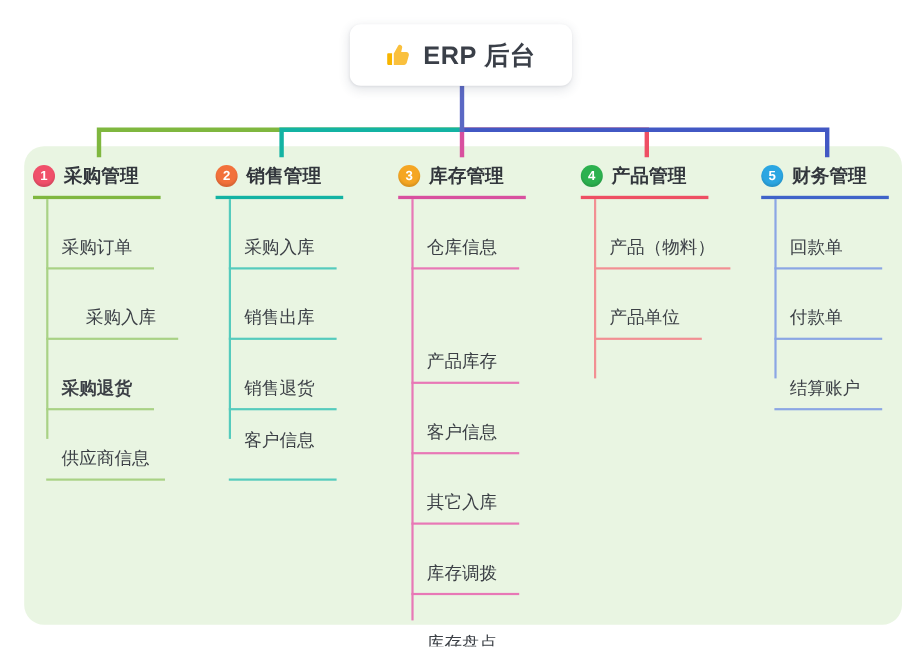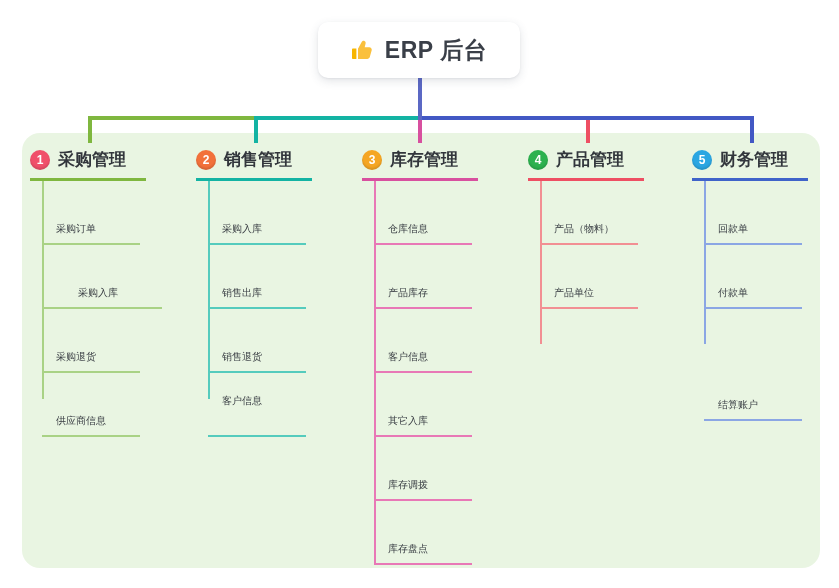--- a/index.html
+++ b/index.html
@@ -23,21 +23,21 @@
   .badge{width:20px;height:20px;border-radius:50%;flex:0 0 20px;
          display:flex;align-items:center;justify-content:center;
          color:#fff;font-size:12px;font-weight:bold;box-shadow:inset 0 -2px 2px rgba(0,0,0,.12);}
   .branch-label{font-size:17px;font-weight:600;color:#32363c;white-space:nowrap;}
 
   .children{position:relative;}
   .vline{position:absolute;left:12px;top:0;width:2px;}
   .child{height:55px;display:flex;flex-direction:column;justify-content:flex-end;
          width:fit-content;min-width:70px;margin-left:12px;
          padding:0 14px 7px 14px;border-bottom:2px solid #000;box-sizing:content-box;}
-  .child-label{font-size:10px;color:#3c4046;white-space:nowrap;}
+  .child-label{font-size:16px;color:#3c4046;white-space:nowrap;}
 </style>
 </head>
 <body>
 
 <div class="canvas">
 
   <div class="panel"></div>
 
   <svg class="connectors" id="connectors" viewBox="0 0 839 588" xmlns="http://www.w3.org/2000/svg">
       <path d="M 420 118 L 90 118 L 90 143" stroke="#7fb73f" stroke-width="4" fill="none"></path>
@@ -68,21 +68,21 @@
         <div class="vline" style="background: rgb(169, 210, 133); height: 218px;"></div>
 
     <div class="child" style="border-bottom-color: rgb(169, 210, 133);">
       <span class="child-label">采购订单</span>
     </div>
 
     <div class="child" style="border-bottom-color: rgb(169, 210, 133); padding-left: 36px;">
       <span class="child-label">采购入库</span>
     </div>
 
-    <div class="child" style="border-bottom-color: rgb(169, 210, 133);">
+    <div class="child" style="border-bottom-color: rgb(169, 210, 133); font-weight: bold;">
       <span class="child-label">采购退货</span>
     </div>
 
     <div class="child" style="border-bottom-color: rgb(169, 210, 133);">
       <span class="child-label">供应商信息</span>
     </div>
   </div>
     </div>
 
     <div class="branch" style="left: 196px;">
@@ -116,21 +116,21 @@
         <span class="badge" style="background: rgb(245, 166, 35);">3</span>
         <span class="branch-label">库存管理</span>
       </div>
       <div class="children">
         <div class="vline" style="background: rgb(232, 120, 182); height: 383px;"></div>
 
     <div class="child" style="border-bottom-color: rgb(232, 120, 182);">
       <span class="child-label">仓库信息</span>
     </div>
 
-    <div class="child" style="border-bottom-color: rgb(232, 120, 182);">
+    <div class="child" style="border-bottom-color: rgb(232, 120, 182); margin-top: 40px;">
       <span class="child-label">产品库存</span>
     </div>
 
     <div class="child" style="border-bottom-color: rgb(232, 120, 182);">
       <span class="child-label">客户信息</span>
     </div>
 
     <div class="child" style="border-bottom-color: rgb(232, 120, 182);">
       <span class="child-label">其它入库</span>
     </div>
@@ -177,20 +177,20 @@
         <div class="vline" style="background: rgb(139, 166, 228); height: 163px;"></div>
 
     <div class="child" style="border-bottom-color: rgb(139, 166, 228);">
       <span class="child-label">回款单</span>
     </div>
 
     <div class="child" style="border-bottom-color: rgb(139, 166, 228);">
       <span class="child-label">付款单</span>
     </div>
 
-    <div class="child" style="border-bottom-color: rgb(139, 166, 228); margin-top: 48px;">
+    <div class="child" style="border-bottom-color: rgb(139, 166, 228);">
       <span class="child-label">结算账户</span>
     </div>
   </div>
     </div>
   </div>
 
 </div>
 
 </body></html>

